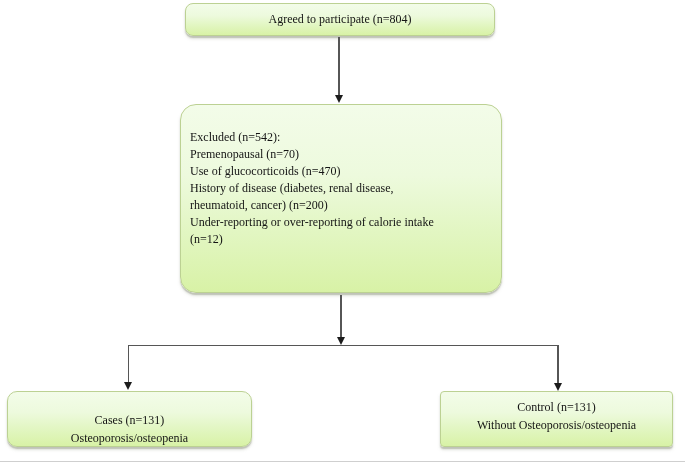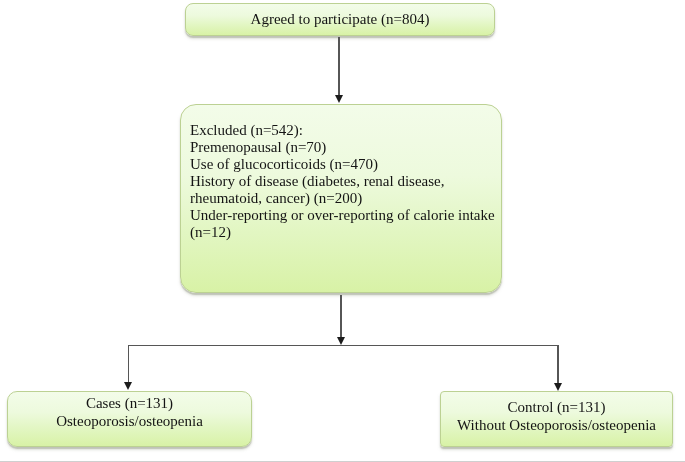--- a/index.html
+++ b/index.html
@@ -15,40 +15,40 @@
     overflow: hidden;
     font-family: "Liberation Serif", "DejaVu Serif", serif;
     color: #141414;
   }
   .box {
     position: absolute;
     box-sizing: border-box;
     border: 1px solid #bcd193;
     background: linear-gradient(180deg, #f3fce9 0%, #edfadd 38%, #e2f6c2 68%, #d8f2a6 100%);
     box-shadow: 0 2px 1px rgba(150, 155, 138, 0.45), 0 3px 3px rgba(170, 175, 158, 0.35);
-    font-size: 15px;
+    font-size: 12px;
     line-height: 17px;
   }
   .box-agreed {
     left: 185px; top: 3px; width: 310px; height: 33px;
     border-radius: 8px;
     display: flex; align-items: center; justify-content: center;
     text-align: center;
   }
   .box-excluded {
     left: 180px; top: 104px; width: 322px; height: 189px;
     border-radius: 16px;
-    padding: 17px 8px 0 9px;
+    padding: 24px 8px 0 9px;
     text-align: left;
   }
   .box-excluded .xline { white-space: nowrap; }
   .box-cases {
     left: 7px; top: 391px; width: 245px; height: 56px;
     border-radius: 10px;
-    padding-top: 3px;
+    padding-top: 20px;
     text-align: center;
     line-height: 17.5px;
   }
   .box-control {
     left: 440px; top: 391px; width: 233px; height: 56px;
     border-radius: 4px;
     padding-top: 7px;
     text-align: center;
     line-height: 17.5px;
   }

